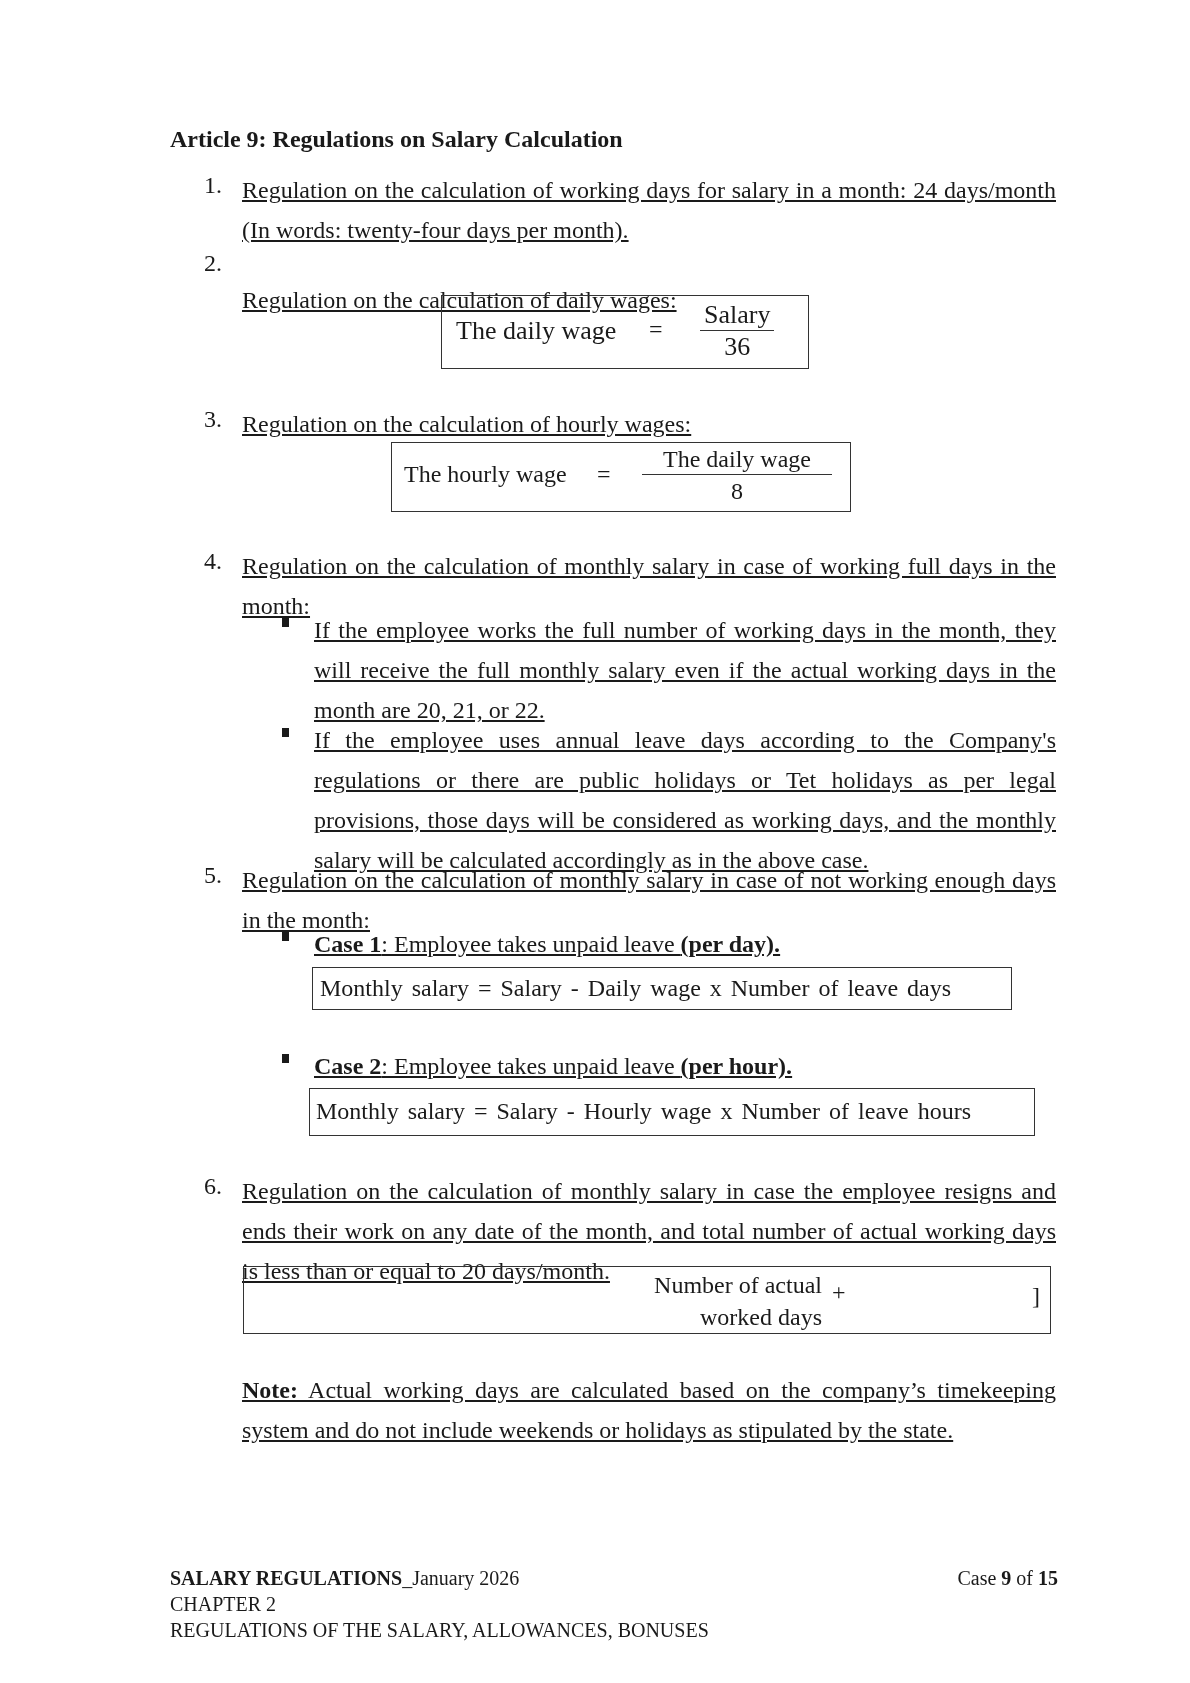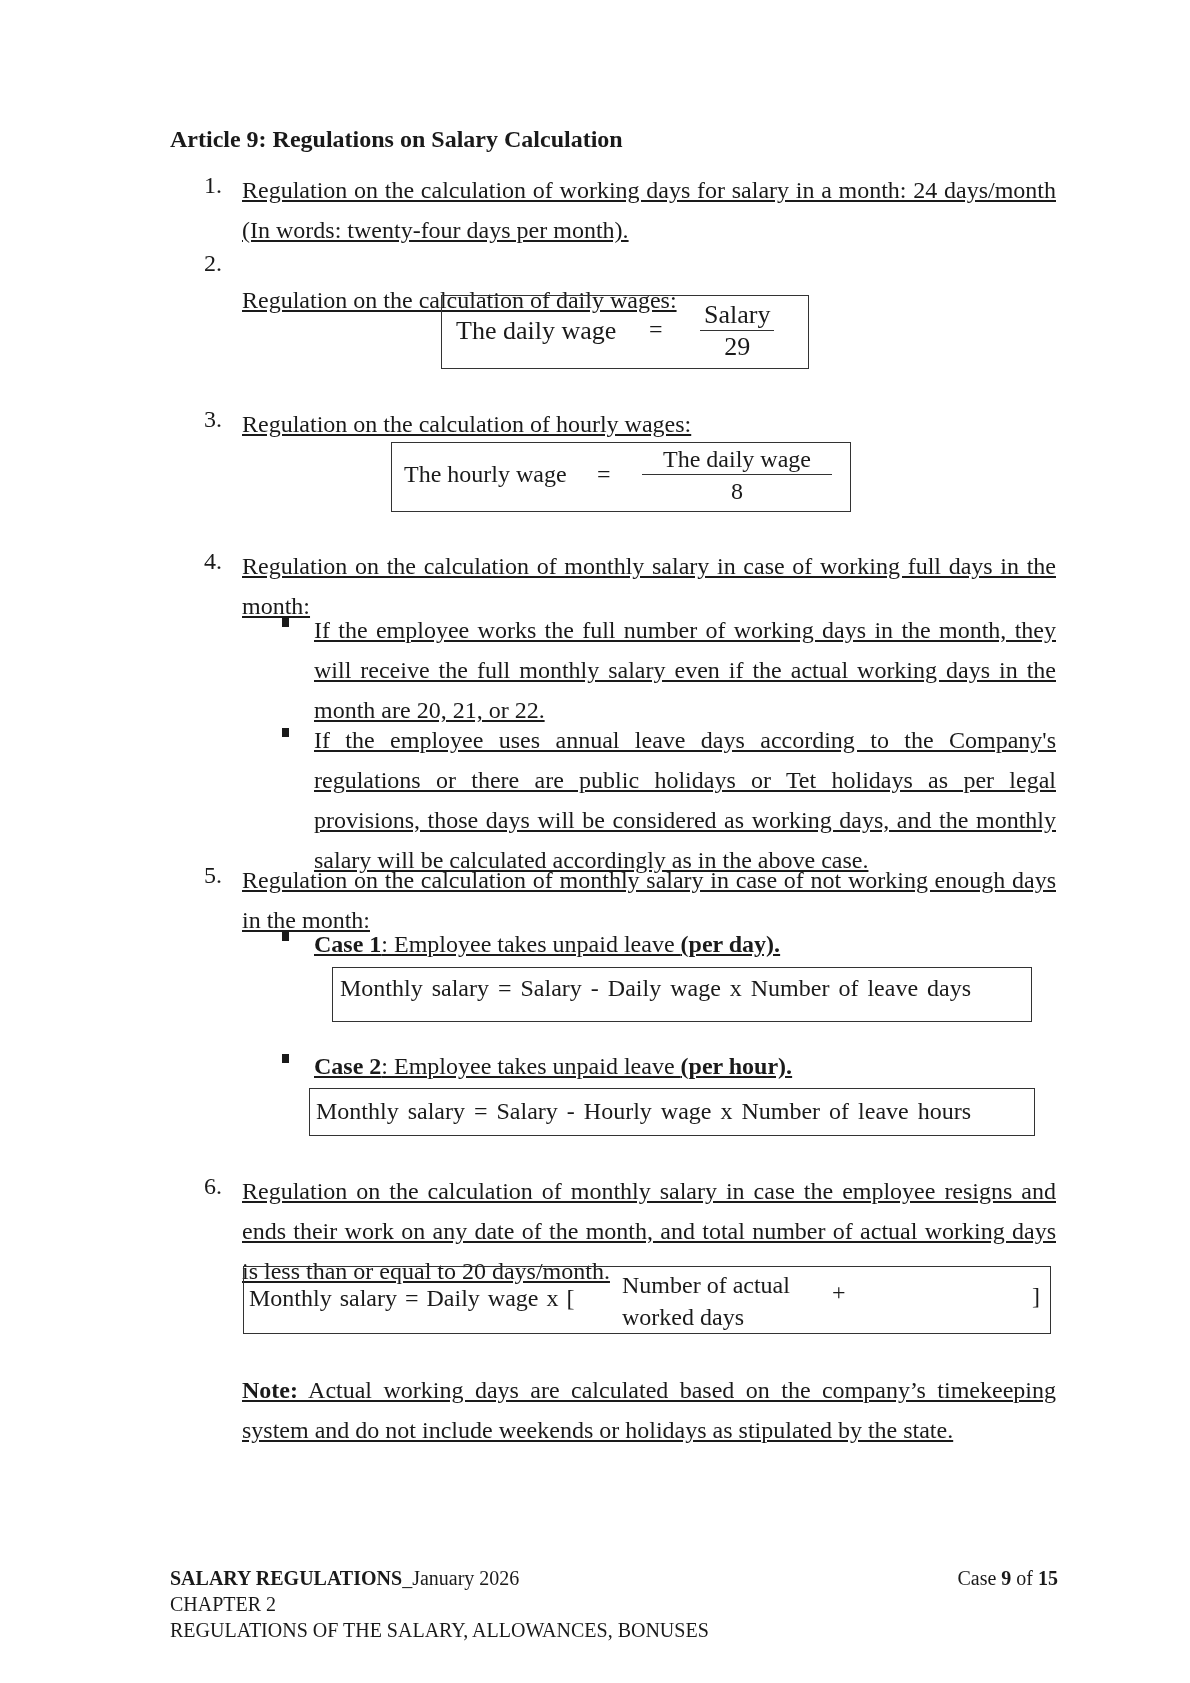--- a/index.html
+++ b/index.html
@@ -28,21 +28,21 @@
 <div class="item-num" style="left:204px; top:172px;">1.</div>
 <div class="para" style="left:242px; top:170px; width:814px;">Regulation on the calculation of working days for salary in a month: 24 days/month (In words: twenty-four days per month).</div>
 
 <div class="item-num" style="left:204px; top:250px;">2.</div>
 <div class="para" style="left:242px; top:248px; width:814px;margin-top:32px;">Regulation on the calculation of daily wages:</div>
 <div class="box" style="left:441px; top:295px; width:368px; height:74px;">
   <span class="abs" style="left:14px; top:20px; font-size:26px;">The daily wage</span>
   <span class="abs" style="left:207px; top:20px; font-size:24px;">=</span>
   <div class="frac" style="left:258px; top:4px; font-size:26px;">
     <span class="num">Salary</span>
-    <span class="den">29</span>
+    <span class="den">36</span>
   </div>
 </div>
 
 <div class="item-num" style="left:204px; top:406px;">3.</div>
 <div class="para" style="left:242px; top:404px; width:814px;">Regulation on the calculation of hourly wages:</div>
 <div class="box" style="left:391px; top:442px; width:460px; height:70px;">
   <span class="abs" style="left:12px; top:18px;">The hourly wage</span>
   <span class="abs" style="left:205px; top:18px;">=</span>
   <div class="frac" style="left:250px; top:1px; width:190px;">
     <span class="num">The daily wage</span>
@@ -57,37 +57,36 @@
 <div class="bullet" style="left:282px; top:728px;"></div>
 <div class="para" style="left:314px; top:720px; width:742px;">If the employee uses annual leave days according to the Company's regulations or there are public holidays or Tet holidays as per legal provisions, those days will be considered as working days, and the monthly salary will be calculated accordingly as in the above case.</div>
 
 <div class="item-num" style="left:204px; top:862px;">5.</div>
 <div class="para" style="left:242px; top:860px; width:814px;">Regulation on the calculation of monthly salary in case of not working enough days in the month:</div>
 
 <div class="bullet" style="left:282px; top:932px;"></div>
 <div class="para" style="left:314px; top:924px; width:742px; text-align:left;">
   <b>Case 1</b><span>: </span><span>Employee takes unpaid leave </span><b>(per day).</b>
 </div>
-<div class="box" style="left:332px; top:967px; width:700px; height:55px;">
+<div class="box" style="left:312px; top:967px; width:700px; height:43px;">
   <span class="abs" style="left:7px; top:7px; white-space:pre; word-spacing:3px;">Monthly salary = Salary - Daily wage x Number of leave days</span>
 </div>
 
 <div class="bullet" style="left:282px; top:1054px;"></div>
 <div class="para" style="left:314px; top:1046px; width:742px; text-align:left;">
   <b>Case 2</b><span>: </span><span>Employee takes unpaid leave </span><b>(per hour).</b>
 </div>
 <div class="box" style="left:309px; top:1088px; width:726px; height:48px;">
   <span class="abs" style="left:6px; top:9px; white-space:pre; word-spacing:3px;">Monthly salary = Salary - Hourly wage x Number of leave hours</span>
 </div>
 
 <div class="item-num" style="left:204px; top:1173px;">6.</div>
 <div class="para" style="left:242px; top:1171px; width:814px;">Regulation on the calculation of monthly salary in case the employee resigns and ends their work on any date of the month, and total number of actual working days is less than or equal to 20 days/month.</div>
 <div class="box" style="left:243px; top:1266px; width:808px; height:68px;">
-  <span class="abs" style="left:5px; top:18px; white-space:pre; word-spacing:2px;">Monthly salary = Daily wage x [</span>
-  <div class="abs" style="left:378px; top:2px; width:200px; text-align:left; line-height:32px;">
+  <div class="abs" style="left:378px; top:2px; width:200px; text-align:right; line-height:32px;">
     <div>Number of actual</div>
     <div>worked days</div>
   </div>
   <span class="abs" style="left:588px; top:12px;">+</span>
   <span class="abs" style="left:788px; top:16px;">]</span>
 </div>
 
 <div class="para" style="left:242px; top:1370px; width:814px;">
   <b><u>Note:</u></b><span> Actual working days are calculated based on the company’s timekeeping system and do not include weekends or holidays as stipulated by the state.</span>
 </div>

